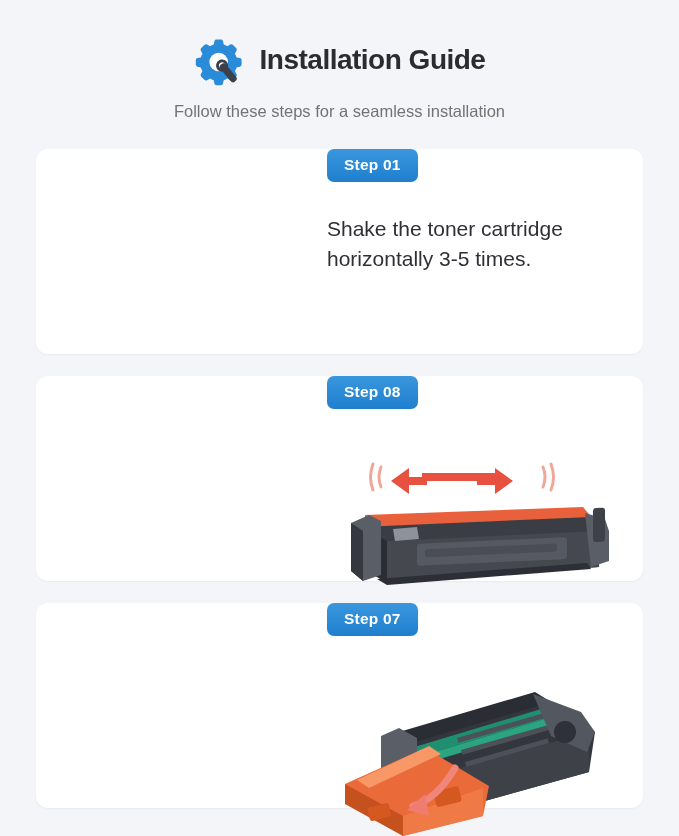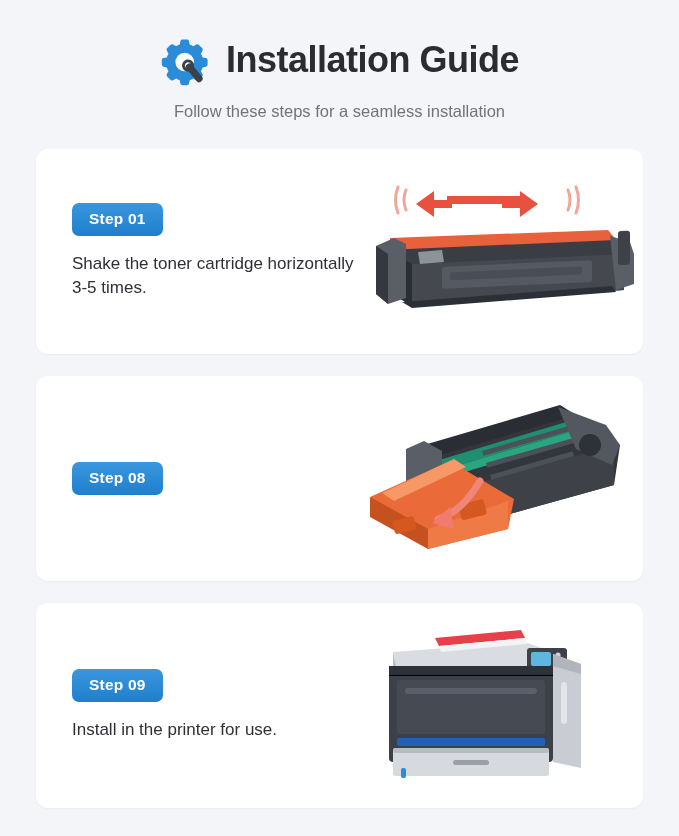--- a/index.html
+++ b/index.html
@@ -29,21 +29,21 @@
     gap: 14px;
   }
   .gear-wrap {
     width: 52px;
     height: 52px;
     flex: 0 0 52px;
     position: relative;
     top: 2px;
   }
   .page-title {
-    font-size: 36px;
+    font-size: 28px;
     font-weight: bold;
     color: #2b2b30;
     letter-spacing: -0.5px;
     line-height: 1;
   }
   .subtitle {
     margin-top: 16px;
     font-size: 16.5px;
     color: #737373;
     font-weight: 400;
@@ -54,43 +54,44 @@
     margin-top: 28px;
     display: flex;
     flex-direction: column;
     gap: 22px;
   }
   .card {
     background: #ffffff;
     border-radius: 12px;
     height: 205px;
     display: flex;
-    align-items: center;
+    align-items: flex-end;
     padding: 0 26px;
     box-shadow: 0 1px 2px rgba(30,35,60,0.05);
+    flex-direction: column;
   }
   .card-text {
     width: 300px;
     flex: 0 0 300px;
     padding-left: 10px;
   }
   .badge {
     display: inline-block;
     background: #2a8bd8;
     background: linear-gradient(180deg, #3a97de 0%, #1f7fce 100%);
     color: #ffffff;
     font-size: 15.5px;
     font-weight: bold;
     padding: 7px 17px 8px;
     border-radius: 7px;
     letter-spacing: 0.2px;
   }
   .card-desc {
-    margin-top: 16px;
-    font-size: 17px;
+    margin-top: 32px;
+    font-size: 21px;
     line-height: 1.42;
     color: #2f2f36;
   }
   .card-art {
     flex: 1 1 auto;
     height: 100%;
     display: flex;
     align-items: center;
     justify-content: center;
     position: relative;
@@ -211,22 +212,21 @@
           <g>
             <path d="M118 92 C104 116 90 126 76 130" fill="none" stroke="#f0867a" stroke-width="7" stroke-linecap="round"></path>
             <path d="M88 118 L70 134 L92 140 Z" fill="#ef7c6e"></path>
           </g>
         </svg>
       </div>
     </div>
 
     <div class="card">
       <div class="card-text">
-        <div class="badge">Step 09</div>
-        <div class="card-desc">Install in the printer for use.</div>
+        <div class="badge">Step 07</div>
       </div>
       <div class="card-art">
         <svg width="230" height="175" viewBox="0 0 230 175" class="art-svg">
 
           <path d="M18 34 L150 24 L178 34 L176 48 L22 52 Z" fill="#d9dce1"></path>
           <path d="M18 34 L22 52 L18 50 Z" fill="#b9bdc4"></path>
 
           <path d="M60 20 L146 12 L150 20 L64 28 Z" fill="#e8404a"></path>
           <path d="M64 28 L150 20 L152 26 L66 34 Z" fill="#f2f3f5"></path>
 

